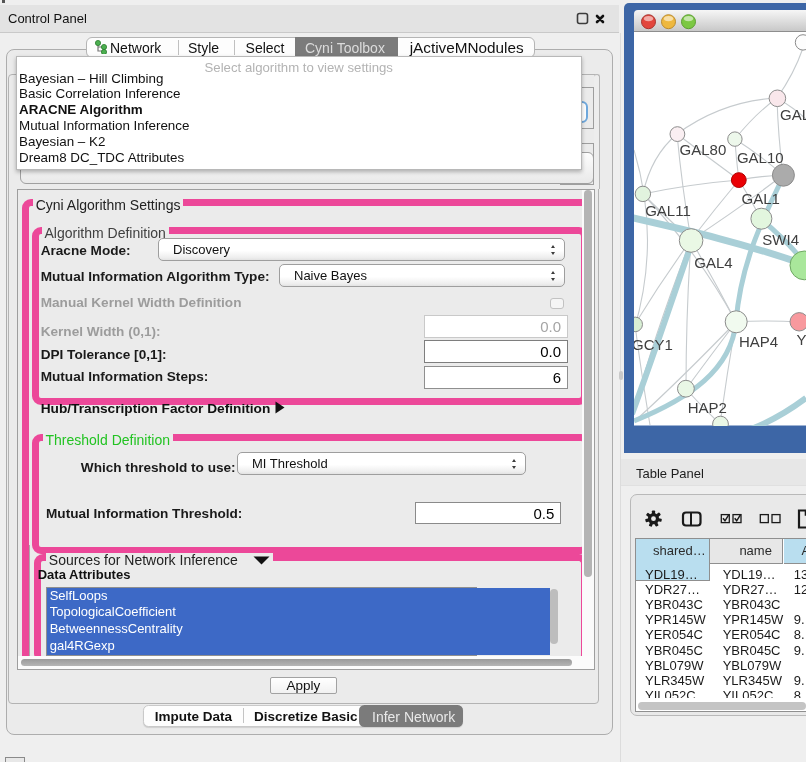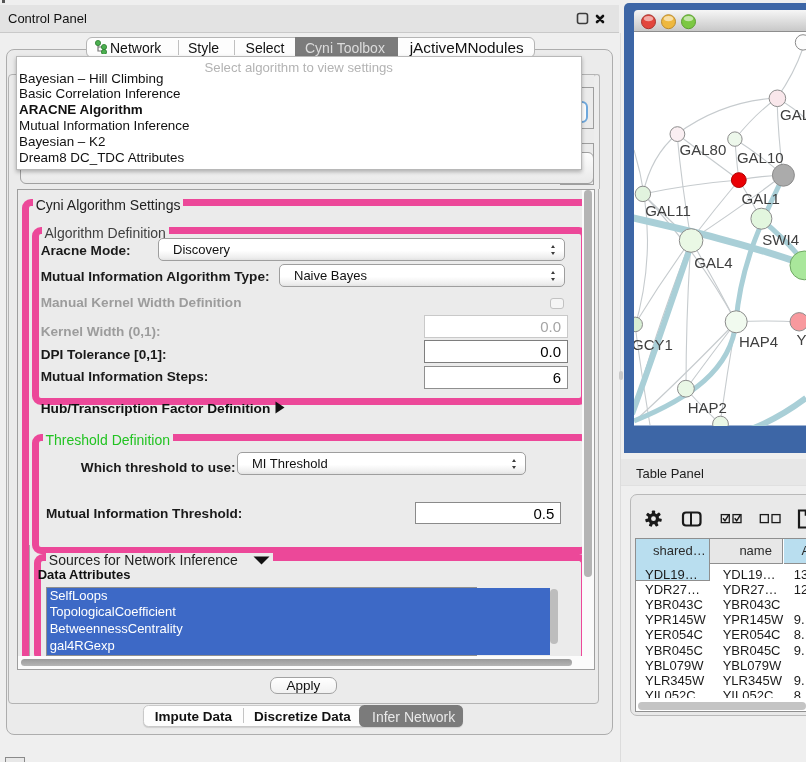--- a/index.html
+++ b/index.html
@@ -96,26 +96,26 @@
   <div class="lirow" style="left:0;top:50.55px">gal4RGexp</div>
   <div class="abs" style="left:503.5px;top:1px;width:8px;height:55px;background:#bdbdbd;border-radius:4px"></div>
 </div>
 
 <div class="abs" style="left:581.5px;top:190px;width:12.6px;height:479px;background:#fafafa"></div>
 <div class="abs" style="left:18px;top:655.5px;width:576px;height:13.7px;background:#fbfbfb"></div>
 <div class="abs" style="left:583.9px;top:189.8px;width:8.5px;height:387px;background:#b4b4b4;border-radius:4.2px"></div>
 <div class="abs" style="left:20.5px;top:658.5px;width:551px;height:7px;background:linear-gradient(#9a9a9a,#b5b5b5);border-radius:3.5px"></div>
 <div class="abs" style="left:29.3px;top:545px;width:1px;height:110.5px;background:#aaaaaa"></div>
 
-<div class="abs" style="left:269.8px;top:676.7px;width:67px;height:17.3px;border:1px solid #a2a2a2;border-radius:7px;background:linear-gradient(#fff,#f1f1f1);box-sizing:border-box;text-align:center;font-size:13.5px;color:#111;line-height:16px">Apply</div>
+<div class="abs" style="left:269.8px;top:676.7px;width:67px;height:17.3px;border:1px solid #a2a2a2;border-radius:2px;background:linear-gradient(#fff,#f1f1f1);box-sizing:border-box;text-align:center;font-size:13.5px;color:#111;line-height:16px">Apply</div>
 
 <div class="abs" style="left:143.4px;top:704.5px;width:319.3px;height:22.8px;background:#fdfdfd;border:1px solid #c9c9c9;border-radius:5.5px;box-sizing:border-box;box-shadow:0 1px 1px rgba(0,0,0,.12)"></div>
 <div class="abs" style="left:243.3px;top:708px;width:1px;height:15px;background:#c4c4c4"></div>
 <div class="abs bold" style="left:154.8px;top:709px;font-size:13.5px;color:#111">Impute Data</div>
-<div class="abs bold" style="left:253.9px;top:709px;font-size:13.5px;color:#111">Discretize Data</div>
+<div class="abs bold" style="left:253.9px;top:709px;font-size:13.5px;color:#111">Discretize Basic</div>
 <div class="abs" style="left:359.3px;top:704.5px;width:103.4px;height:22.8px;background:#7b7b7b;border-radius:5.5px"></div>
 <div class="abs" style="left:372px;top:708.5px;font-size:14px;color:#e8e8e8">Infer Network</div>
 
 <div class="abs" style="left:5.2px;top:757px;width:19.4px;height:10px;background:#e8e8e8;border:1.5px solid #8a8a8a;box-sizing:border-box"></div>
 
 <div class="abs" style="left:85.7px;top:36.5px;width:449.3px;height:21px;background:#fdfdfd;border:1px solid #b5b5b5;border-radius:6px;box-sizing:border-box"></div>
 <div class="abs" style="left:177.5px;top:40px;width:1px;height:15px;background:#c0c0c0"></div>
 <div class="abs" style="left:233.5px;top:40px;width:1px;height:15px;background:#c0c0c0"></div>
 <svg class="abs" style="left:94px;top:38.5px" width="14" height="15" viewBox="0 0 14 15">
   <path d="M4 5 L4 12 L9.5 12 M4 8 L9.5 8" stroke="#777" stroke-width="1.2" fill="none"></path>

